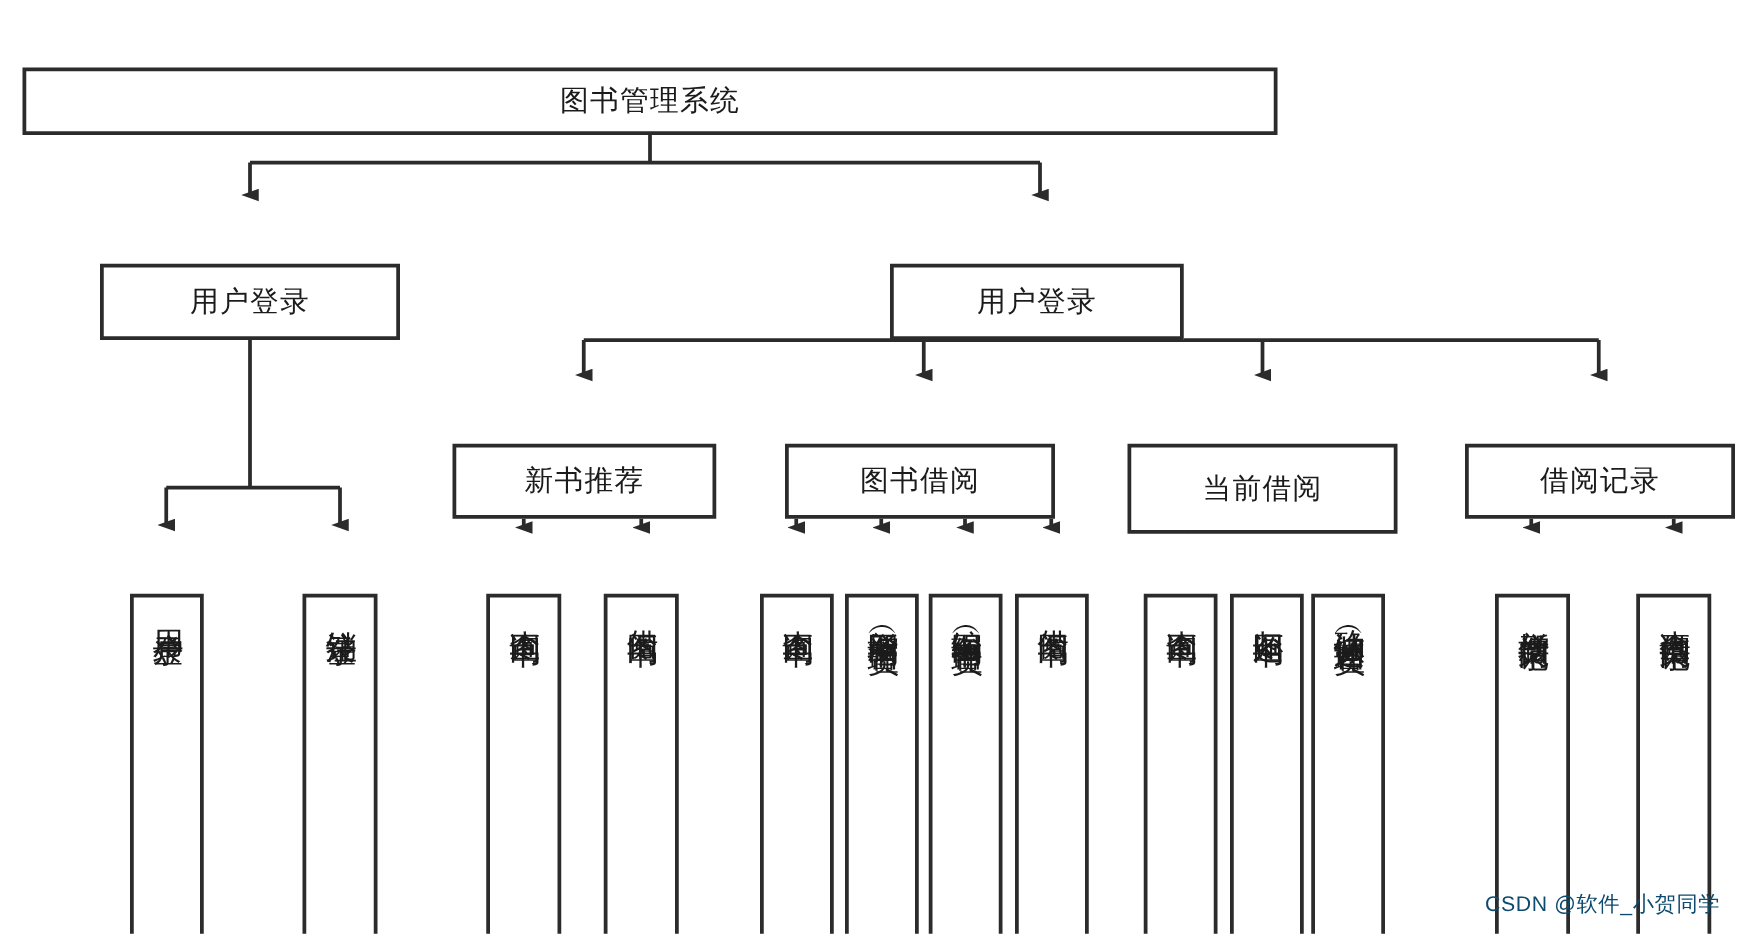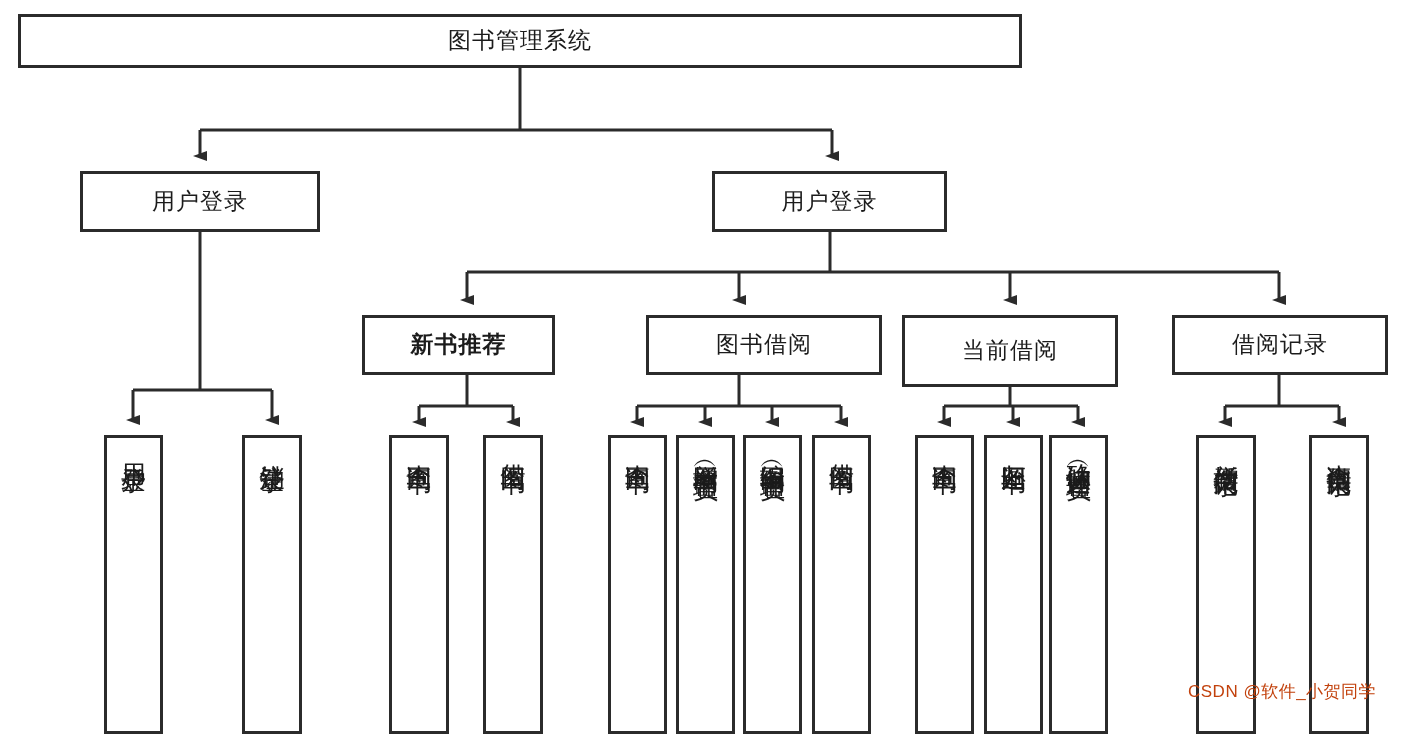--- a/index.html
+++ b/index.html
@@ -14,20 +14,21 @@
 
   .node{
     position:absolute;
     box-sizing:border-box;
     background:#ffffff;
     border:3px solid #2b2b2b;
     display:flex;
     align-items:center;
     justify-content:center;
     color:#1b1b1b;
+    margin-top:40px;
   }
   .node.h .label{
     font-size:23px;
     letter-spacing:1px;
     line-height:1.1;
     white-space:nowrap;
   }
   .node.root .label{font-size:23px;}
   .node.v{
     align-items:flex-start;
@@ -37,23 +38,23 @@
   .node.v .label{
     writing-mode:vertical-rl;
     text-orientation:upright;
     font-size:25px;
     line-height:1.16;
     letter-spacing:2px;
     white-space:nowrap;
   }
   .watermark{
     position:absolute;
-    left:1188px;top:680px;
+    left:1188px;top:712px;
     font-size:17px;
-    color:#c2410c;
+    color:#0c4a6e;
     white-space:nowrap;
     letter-spacing:0.5px;
   }
 </style>
 </head>
 <body>
 
 <div id="canvas">
 
   <svg id="wires" viewBox="0 0 1405 747">
@@ -110,24 +111,24 @@
     <span class="label">图书管理系统</span>
   </div>
 
   <div class="node h" style="left:80px;top:171px;width:240px;height:61px;">
     <span class="label">用户登录</span>
   </div>
   <div class="node h" style="left:712px;top:171px;width:235px;height:61px;">
     <span class="label">用户登录</span>
   </div>
 
-  <div class="node h" style="left:362px;top:315px;width:193px;height:60px;font-weight:bold;">
+  <div class="node h" style="left:362px;top:315px;width:211px;height:60px;">
     <span class="label">新书推荐</span>
   </div>
-  <div class="node h" style="left:646px;top:315px;width:236px;height:60px;">
+  <div class="node h" style="left:628px;top:315px;width:216px;height:60px;">
     <span class="label">图书借阅</span>
   </div>
   <div class="node h" style="left:902px;top:315px;width:216px;height:72px;">
     <span class="label">当前借阅</span>
   </div>
   <div class="node h" style="left:1172px;top:315px;width:216px;height:60px;">
     <span class="label">借阅记录</span>
   </div>
 
   <div class="node v" style="left:104px;top:435px;width:59px;height:299px;">

